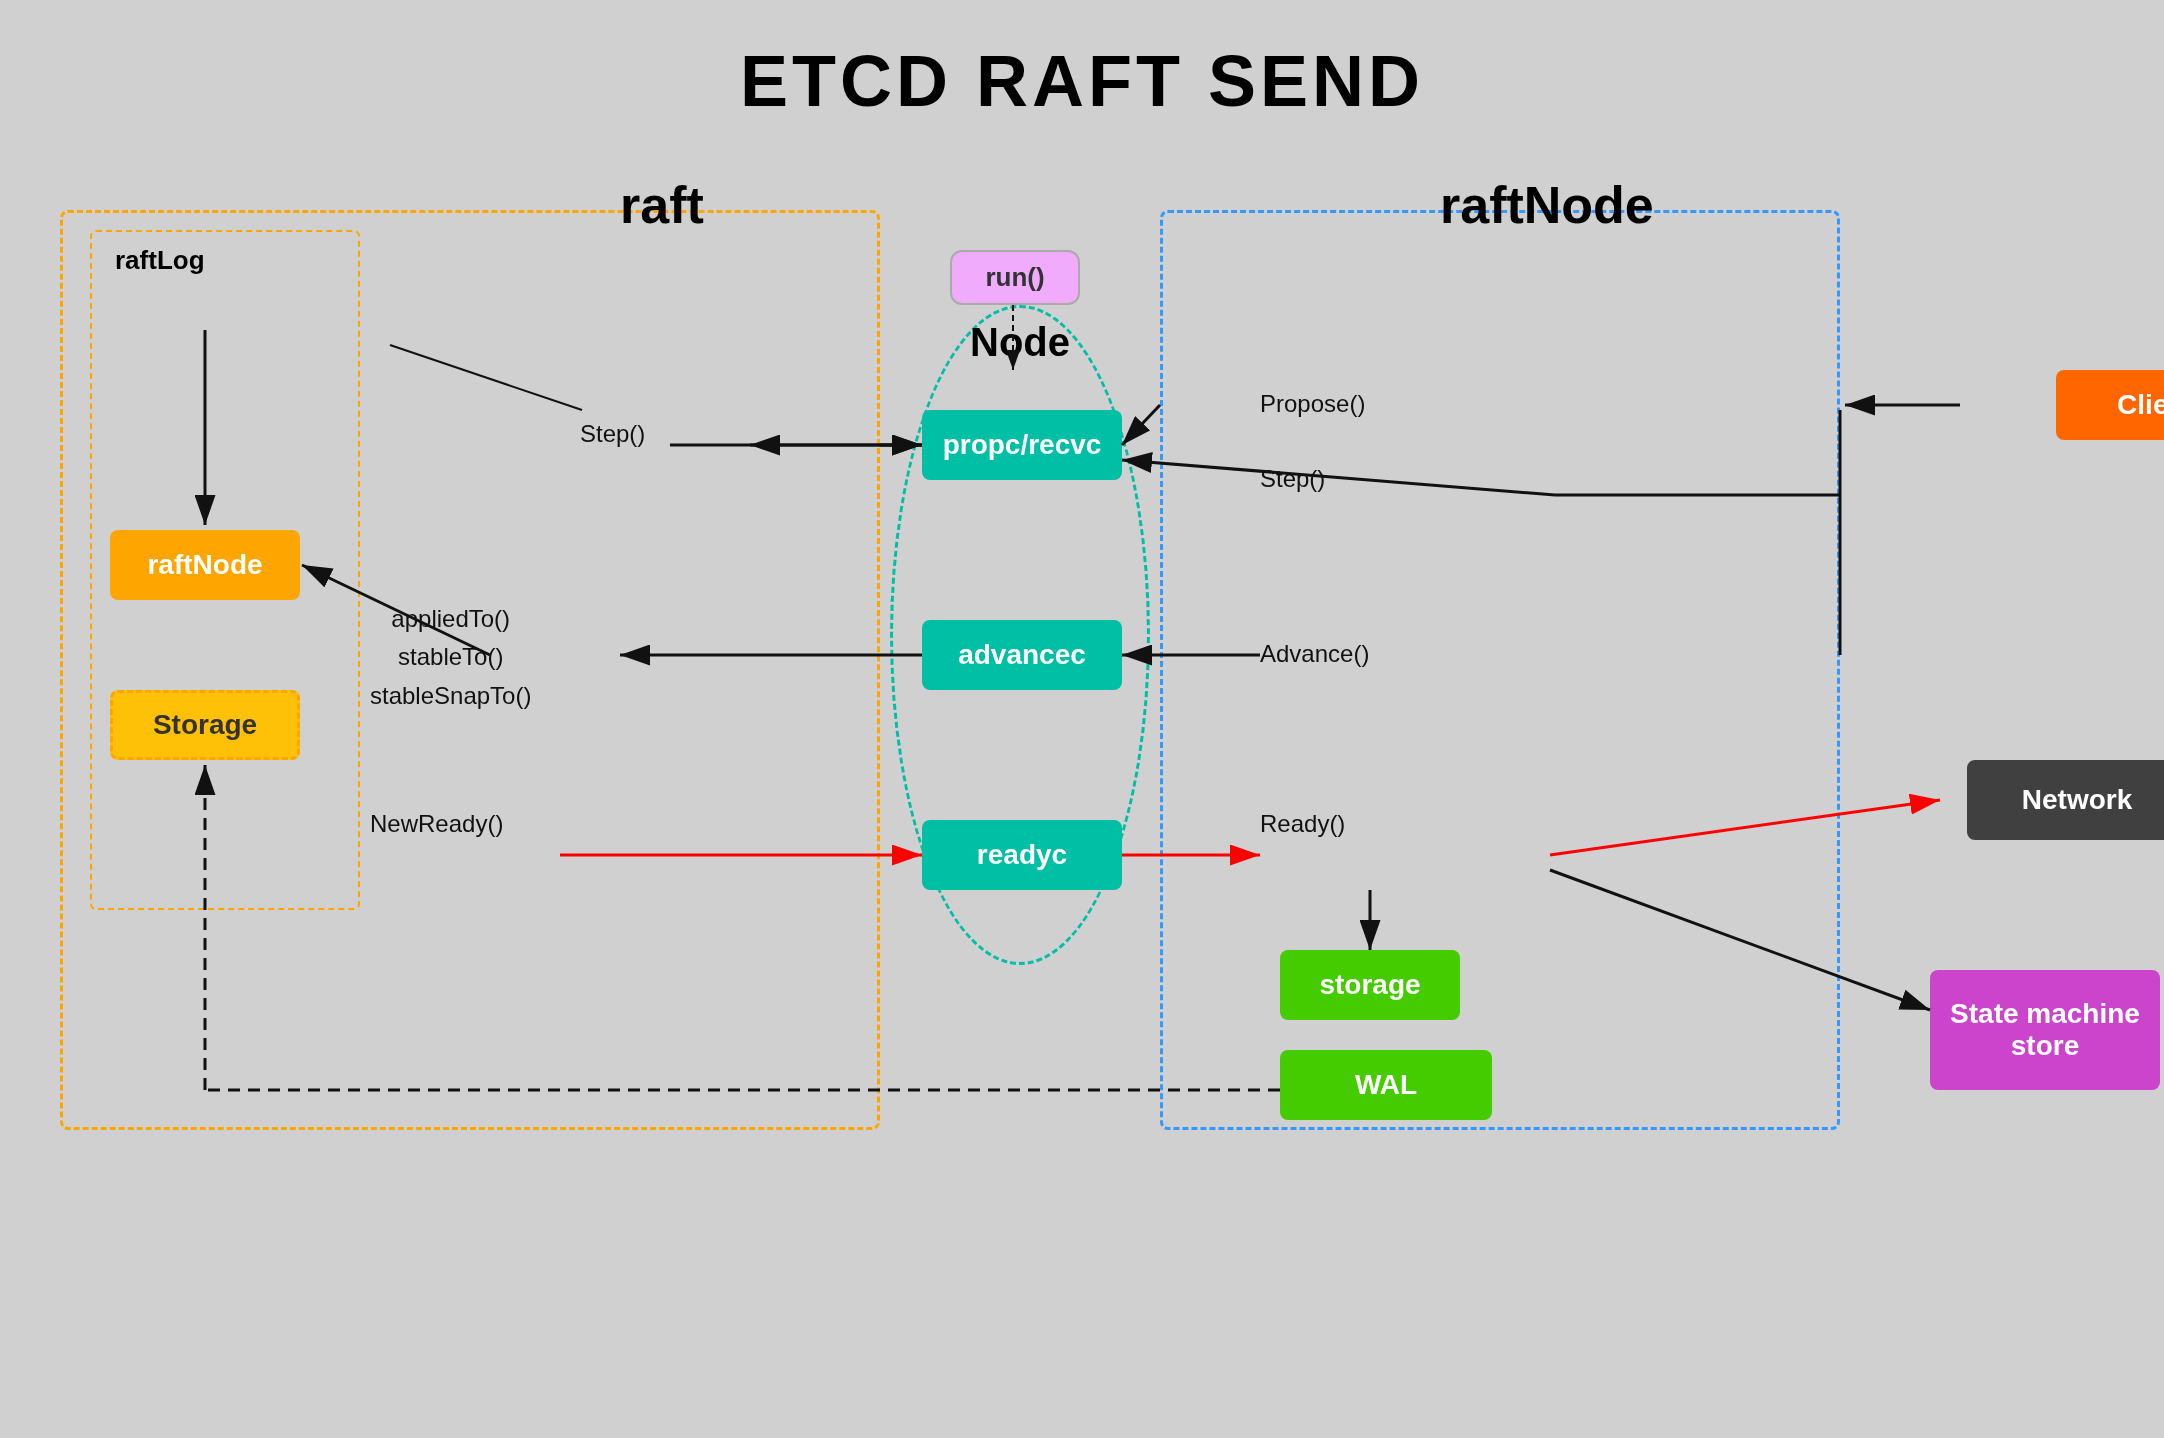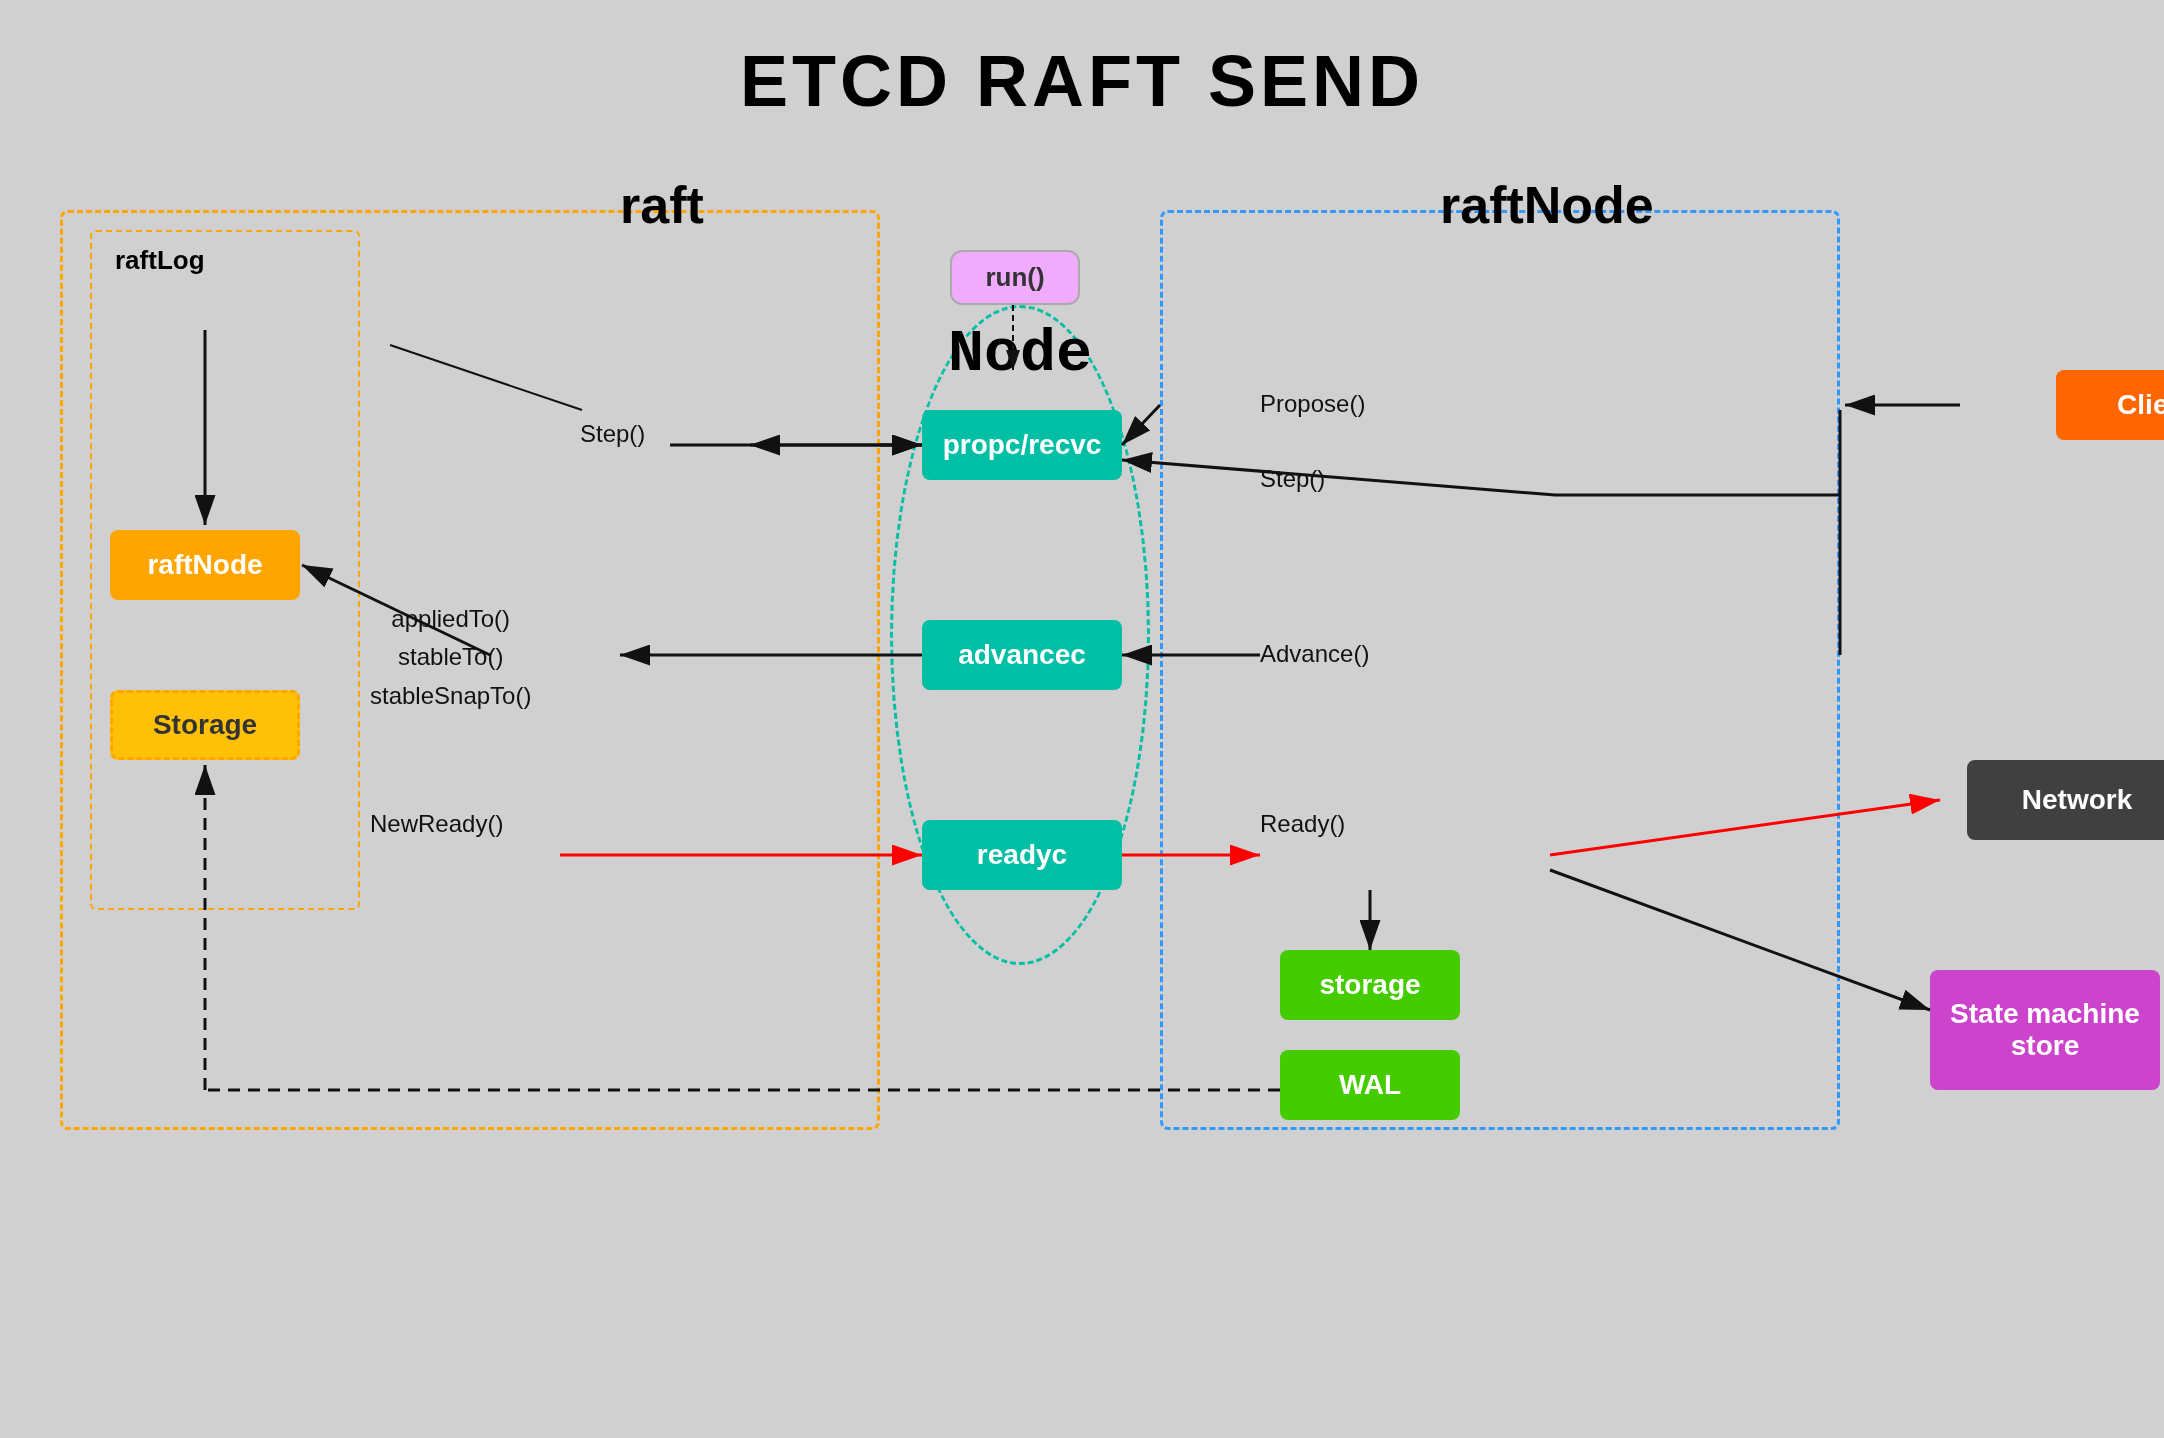--- a/index.html
+++ b/index.html
@@ -82,25 +82,24 @@
       top: 155px;
       width: 260px;
       height: 660px;
       border: 3px dashed #00BFA5;
       border-radius: 50%;
     }
     .label-node {
       position: absolute;
       left: 860px;
       top: 170px;
-      font-size: 60px;
+      font-size: 40px;
       font-weight: bold;
       text-align: center;
       width: 200px;
-      font-family: Liberation Mono, monospace;
     }
     
     .box {
       position: absolute;
       border-radius: 8px;
       display: flex;
       align-items: center;
       justify-content: center;
       font-size: 28px;
       font-weight: bold;
@@ -186,21 +185,21 @@
     .storage2-box {
       left: 1220px;
       top: 800px;
       width: 180px;
       height: 70px;
       background: #44CC00;
     }
     .wal-box {
       left: 1220px;
       top: 900px;
-      width: 180px;
+      width: 212px;
       height: 70px;
       background: #44CC00;
     }
 
     
     .diag-text {
       position: absolute;
       font-size: 24px;
       color: #111;
       white-space: nowrap;

